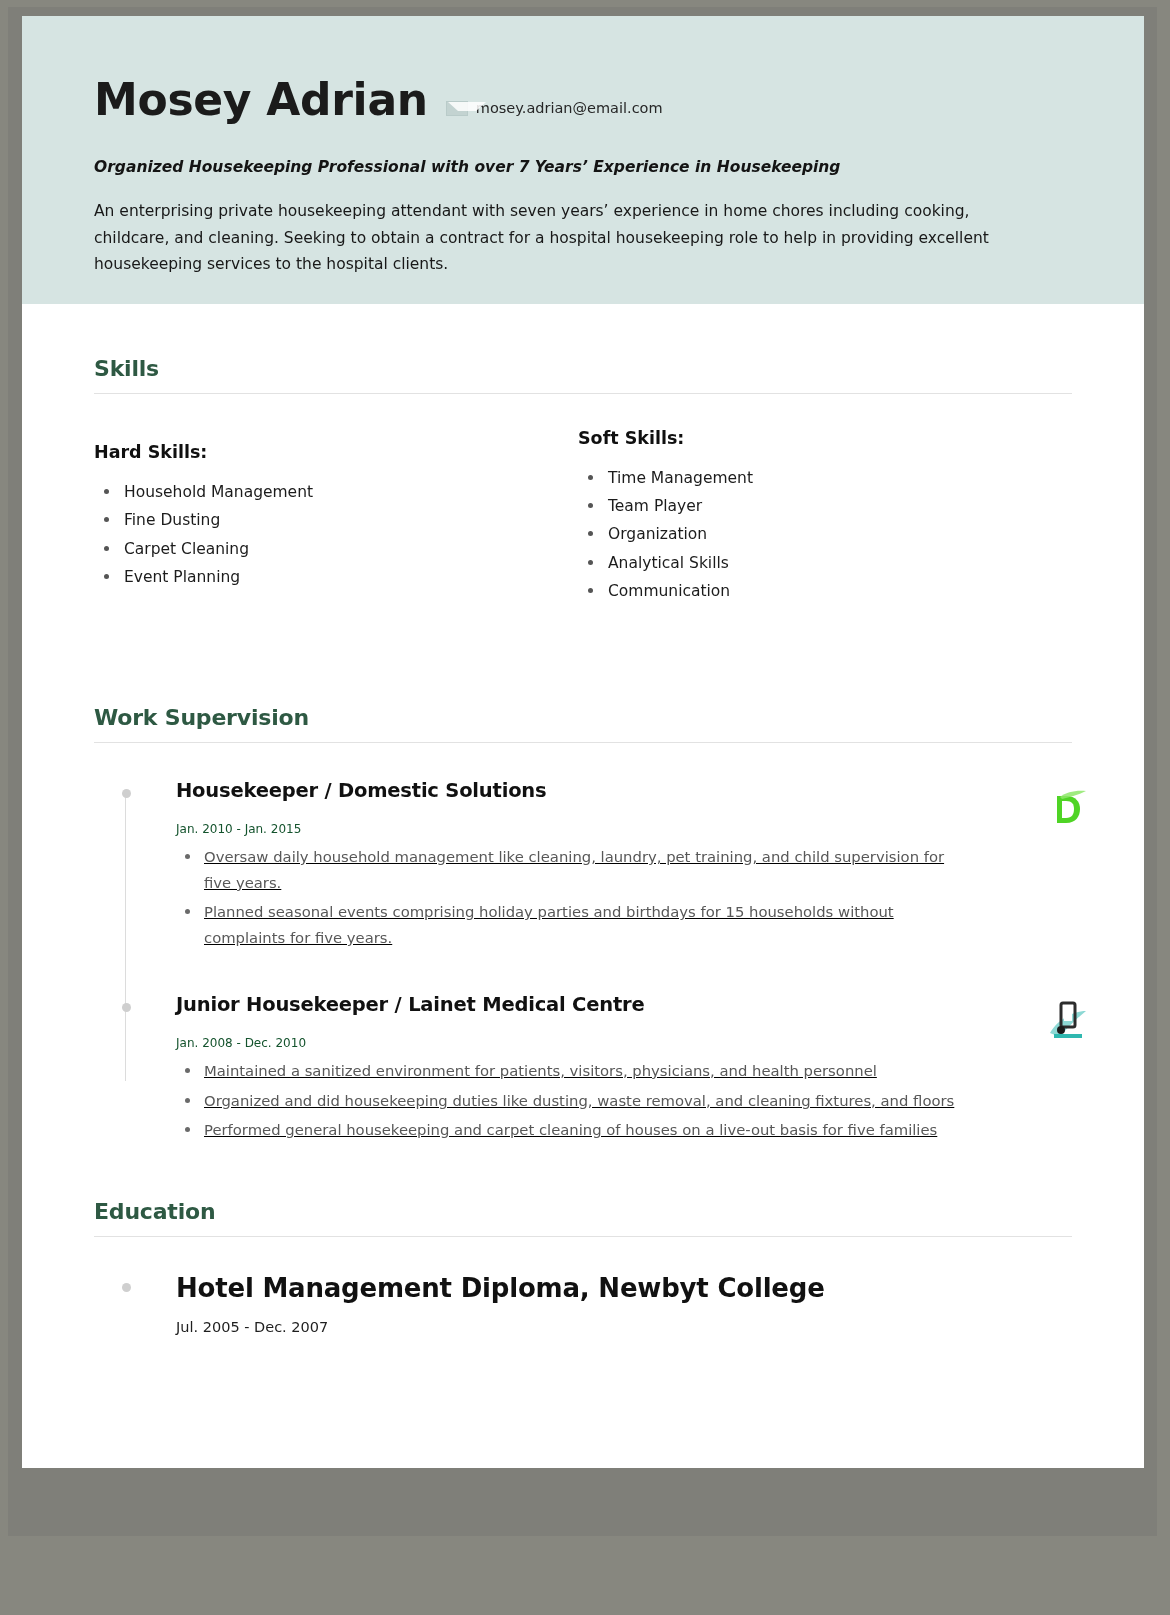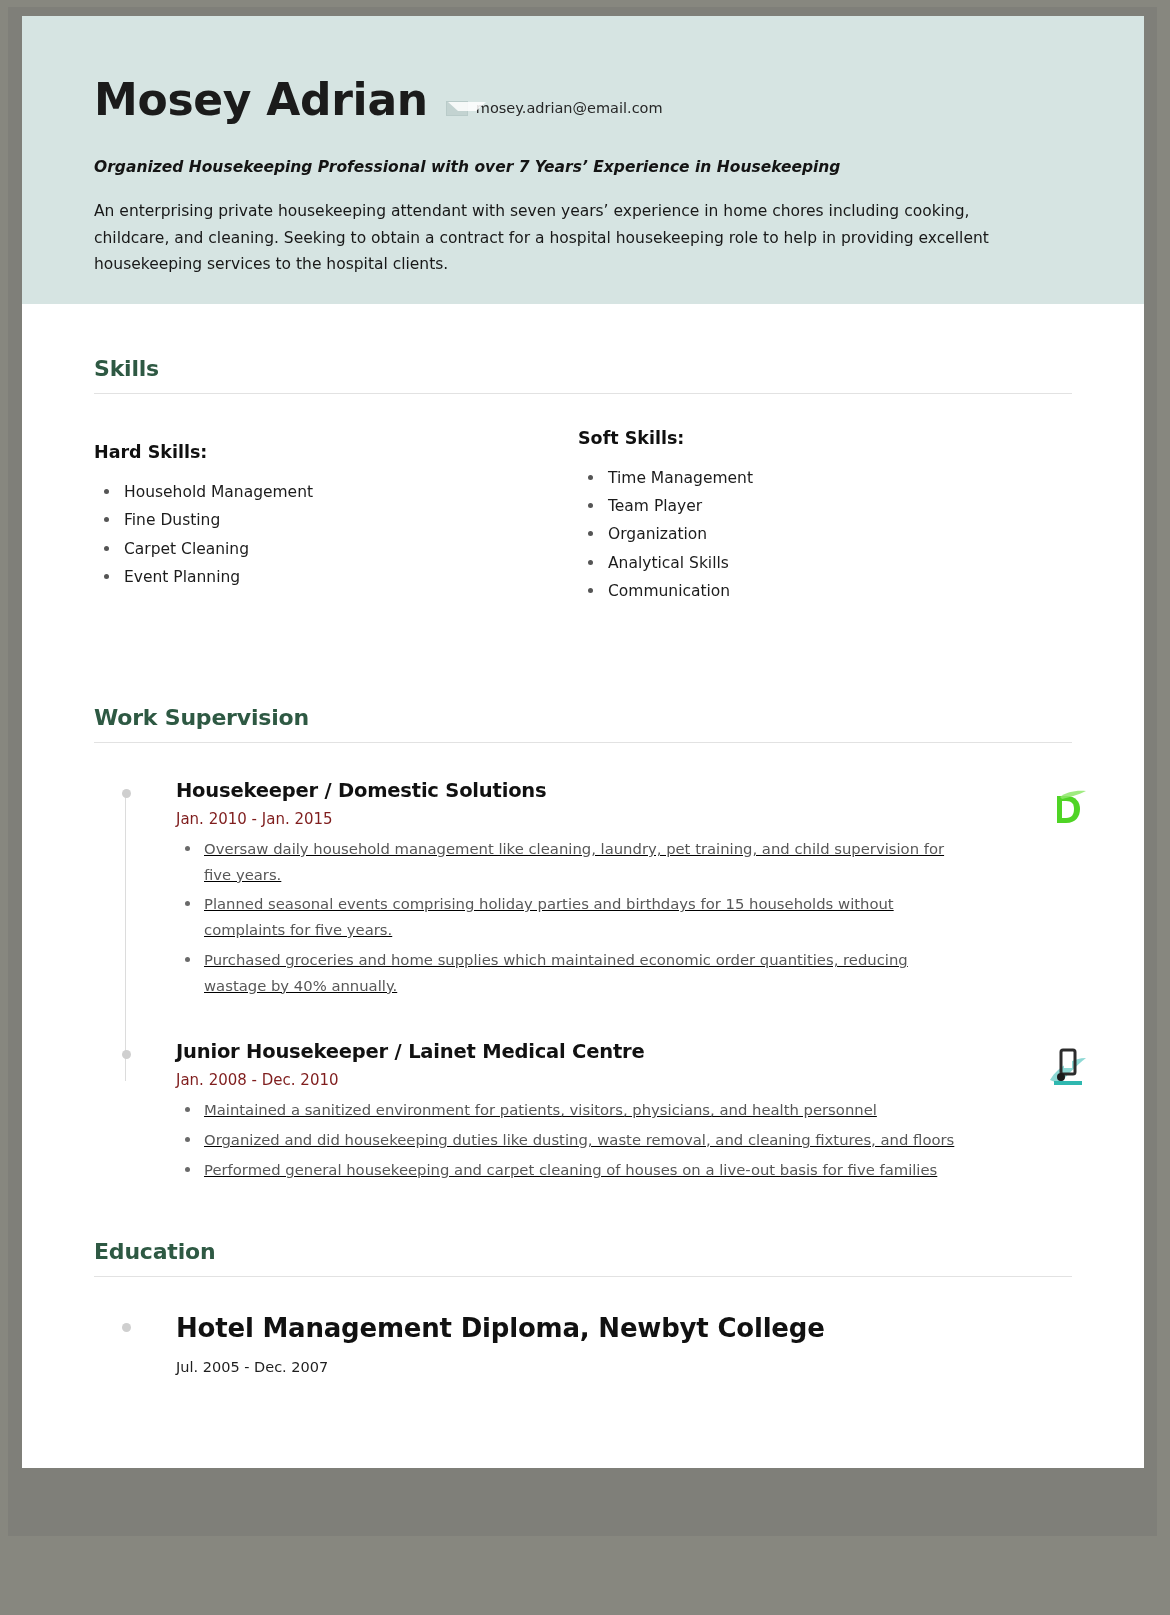--- a/index.html
+++ b/index.html
@@ -194,23 +194,23 @@
     background: #cfcfcf;
   }
   .entry-title {
     font-size: 19.5px;
     font-weight: 700;
     color: #111111;
     font-family: "DejaVu Sans", sans-serif;
     letter-spacing: -0.2px;
   }
   .entry-date {
-    margin-top: 8px;
-    font-size: 15px;
-    color: #7f1d1d;
+    margin-top: 20px;
+    font-size: 12px;
+    color: #14532d;
     font-family: "DejaVu Sans", sans-serif;
   }
   ul.duties {
     list-style: none;
     margin: 8px 0 0 0;
     padding: 0;
     max-width: 790px;
     text-decoration: underline;
   }
   ul.duties li {
@@ -328,21 +328,20 @@
         <div class="timeline">
           <div class="tl-line" style="height:286px;"></div>
 
           <div class="entry">
             <span class="entry-dot"></span>
             <div class="entry-title">Housekeeper / Domestic Solutions</div>
             <div class="entry-date">Jan. 2010 - Jan. 2015</div>
             <ul class="duties">
               <li>Oversaw daily household management like cleaning, laundry, pet training, and child supervision for five years.</li>
               <li>Planned seasonal events comprising holiday parties and birthdays for 15 households without complaints for five years.</li>
-              <li>Purchased groceries and home supplies which maintained economic order quantities, reducing wastage by 40% annually.</li>
             </ul>
             <div class="entry-logo">
               <svg viewBox="0 0 46 46" width="46" height="46" aria-hidden="true">
                 <path d="M13 13 L13 40 L22 40 C32 40 36 33 36 26 C36 19 32 13 22 13 Z" fill="#4fd425"></path>
                 <path d="M18 18 L18 35 L22 35 C28 35 30 31 30 26 C30 21 28 18 22 18 Z" fill="#ffffff"></path>
                 <path d="M16 14 C22 9 32 7 42 8 C34 12 26 14 18 16 Z" fill="#8ee86a" opacity="0.85"></path>
               </svg>
             </div>
           </div>
 

